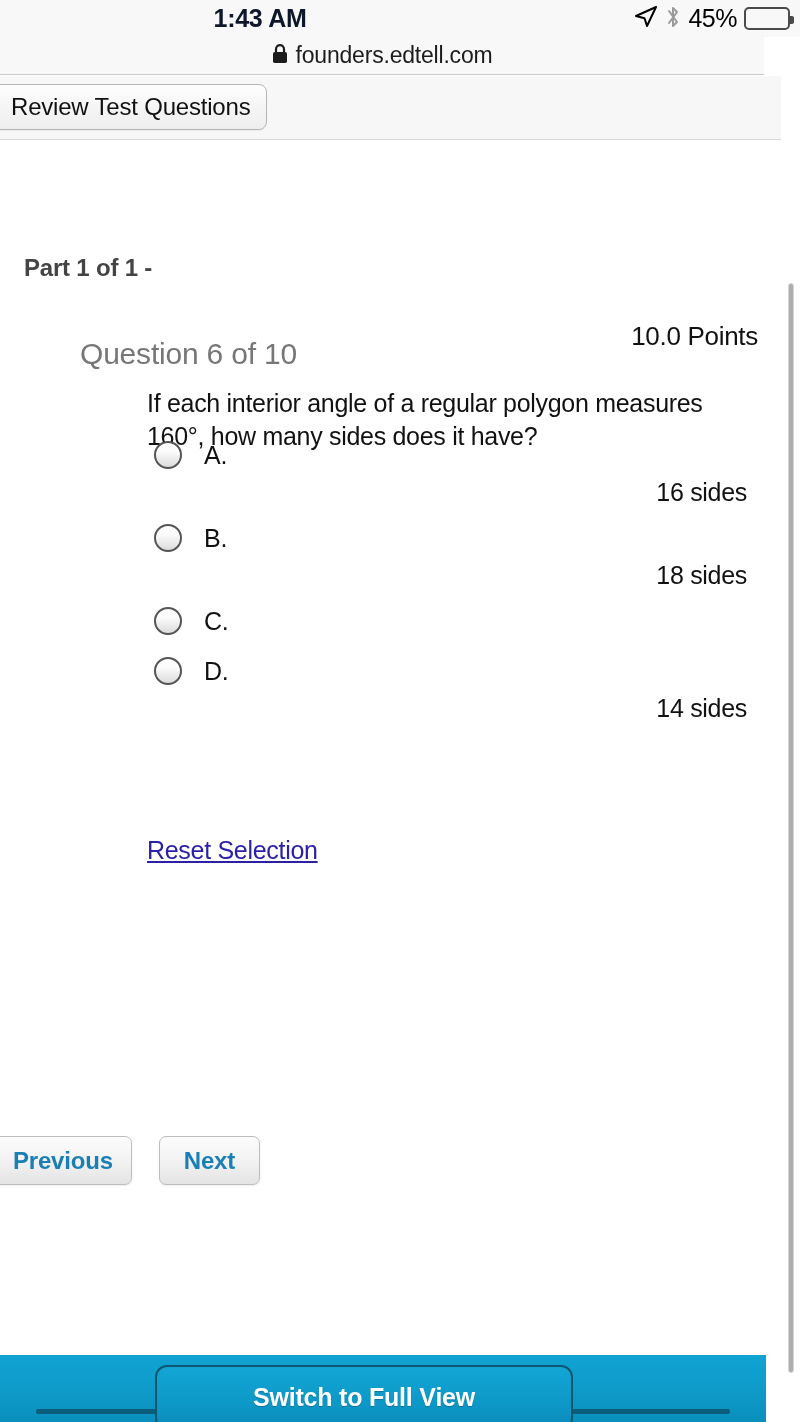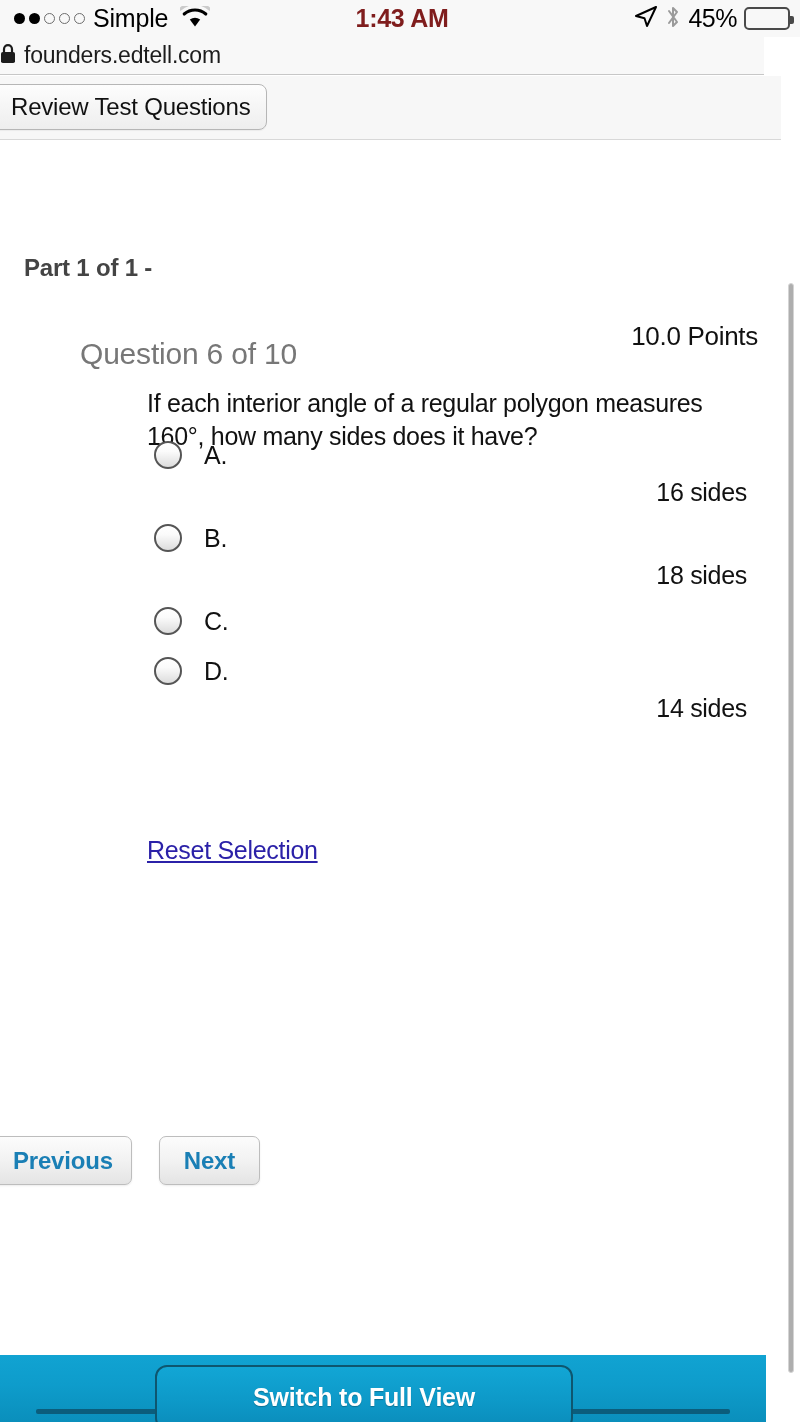--- a/index.html
+++ b/index.html
@@ -54,21 +54,21 @@
     margin-right: 12px;
   }
   .wifi-icon { display: block; }
   .status-center {
     flex: 1;
     text-align: center;
   }
   .clock {
     font-size: 25px;
     font-weight: bold;
-    color: #7f1d1d;
+    color: #0f172a;
     letter-spacing: -0.3px;
   }
   .status-right {
     width: 270px;
     display: flex;
     align-items: center;
     justify-content: flex-end;
     padding-right: 10px;
     gap: 7px;
   }
@@ -104,21 +104,21 @@
 
   
   .url-bar {
     position: absolute;
     top: 37px; left: 0;
     width: 764px;
     height: 38px;
     background: #f8f8f8;
     display: flex;
     align-items: center;
-    justify-content: flex-start;
+    justify-content: center;
     border-bottom: 1px solid #c7c7c7;
     box-sizing: border-box;
   }
   .lock-icon { margin-right: 8px; display: block; }
   .url-text {
     font-size: 23px;
     color: #1c1c1c;
     letter-spacing: -0.2px;
   }
 
@@ -343,37 +343,20 @@
     font-weight: bold;
     color: #ffffff;
     letter-spacing: -0.2px;
     text-shadow: 0 1px 1px rgba(0,0,0,0.25);
   }
 </style>
 </head>
 <body>
 
 <div class="status-bar">
-  <div class="status-left">
-    <div class="dots">
-      <span class="dot filled"></span>
-      <span class="dot filled"></span>
-      <span class="dot empty"></span>
-      <span class="dot empty"></span>
-      <span class="dot empty"></span>
-    </div>
-    <span class="carrier">Simple</span>
-    <span class="wifi-icon">
-      <svg width="30" height="22" viewBox="0 0 30 22">
-        <path d="M15 20.5 L9.8 13.6 A8.6 8.6 0 0 1 20.2 13.6 Z" fill="#000"></path>
-        <path d="M4.2 8.0 A16.5 16.5 0 0 1 25.8 8.0" stroke="#000" stroke-width="3.1" fill="none" stroke-linecap="round"></path>
-        <path d="M0.4 3.1 A22 22 0 0 1 29.6 3.1" stroke="#000" stroke-width="3.1" fill="none" stroke-linecap="round" opacity="0.18"></path>
-      </svg>
-    </span>
-  </div>
   <div class="status-center">
     <span class="clock">1:43 AM</span>
   </div>
   <div class="status-right">
     <span>
       <svg width="24" height="24" viewBox="0 0 24 24">
         <path d="M22 2 L2 11 L10.5 13.2 L13 21 Z" fill="none" stroke="#000" stroke-width="2" stroke-linejoin="round"></path>
       </svg>
     </span>
     <span>

